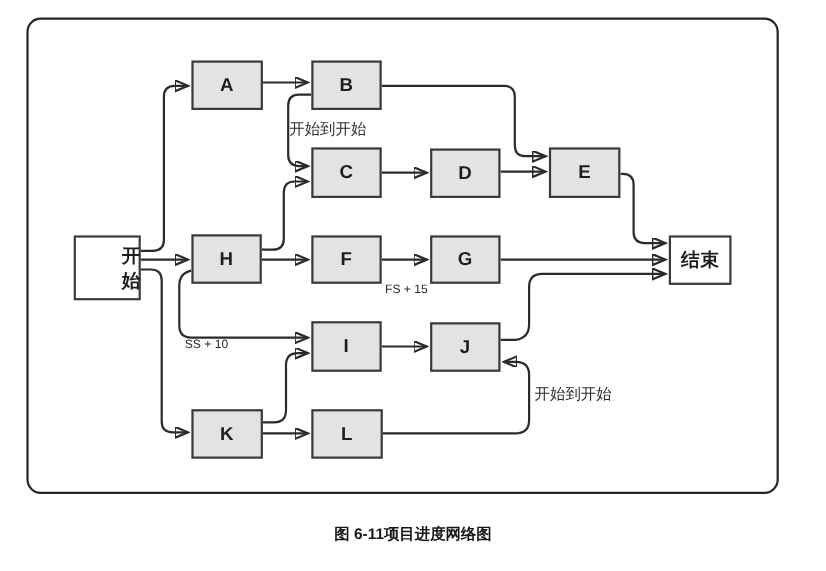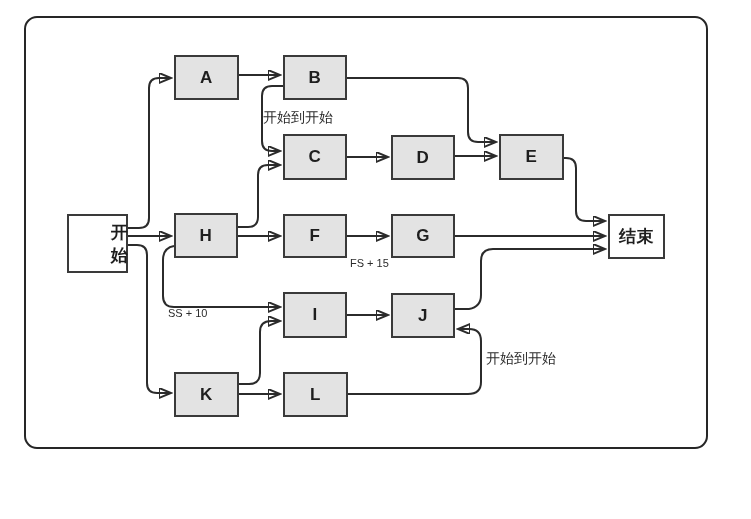--- a/index.html
+++ b/index.html
@@ -76,14 +76,15 @@
   <div class="node" style="left:391px;top:293px;width:64px;height:45px;">J</div>
   <div class="node" style="left:174px;top:372px;width:65px;height:45px;">K</div>
   <div class="node" style="left:283px;top:372px;width:65px;height:45px;">L</div>
   <div class="node terminal" style="left:608px;top:214px;width:57px;height:45px;">结束</div>
 
   <div class="edge-label" style="left:263px;top:109px;">开始到开始</div>
   <div class="edge-label latin" style="left:350px;top:214px;margin-top:43px;">FS + 15</div>
   <div class="edge-label latin" style="left:168px;top:271px;margin-top:36px;">SS + 10</div>
   <div class="edge-label" style="left:486px;top:350px;">开始到开始</div>
 
+  <div class="caption">图 6-11项目进度网络图</div>
 
 </div>
 
 </body></html>

